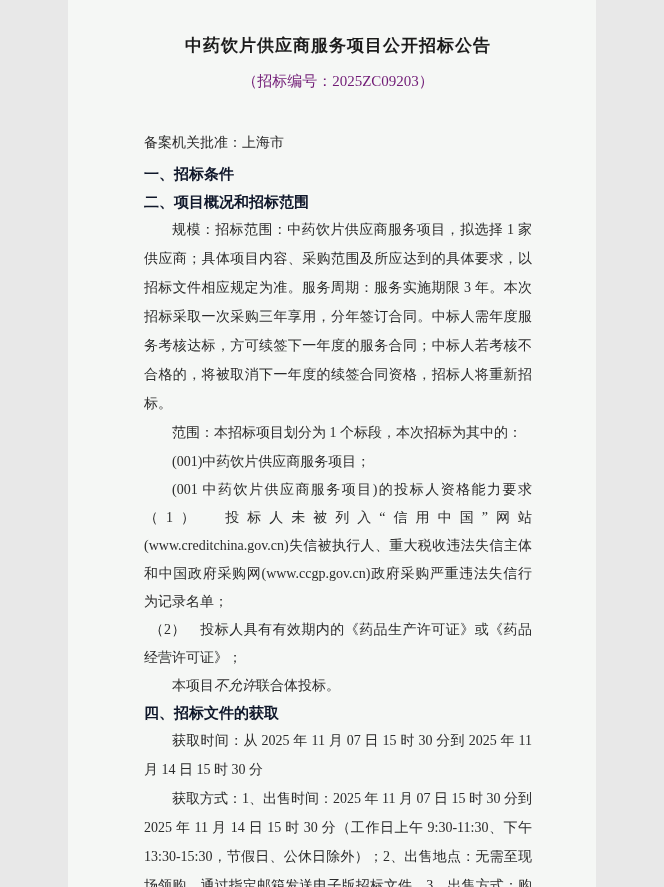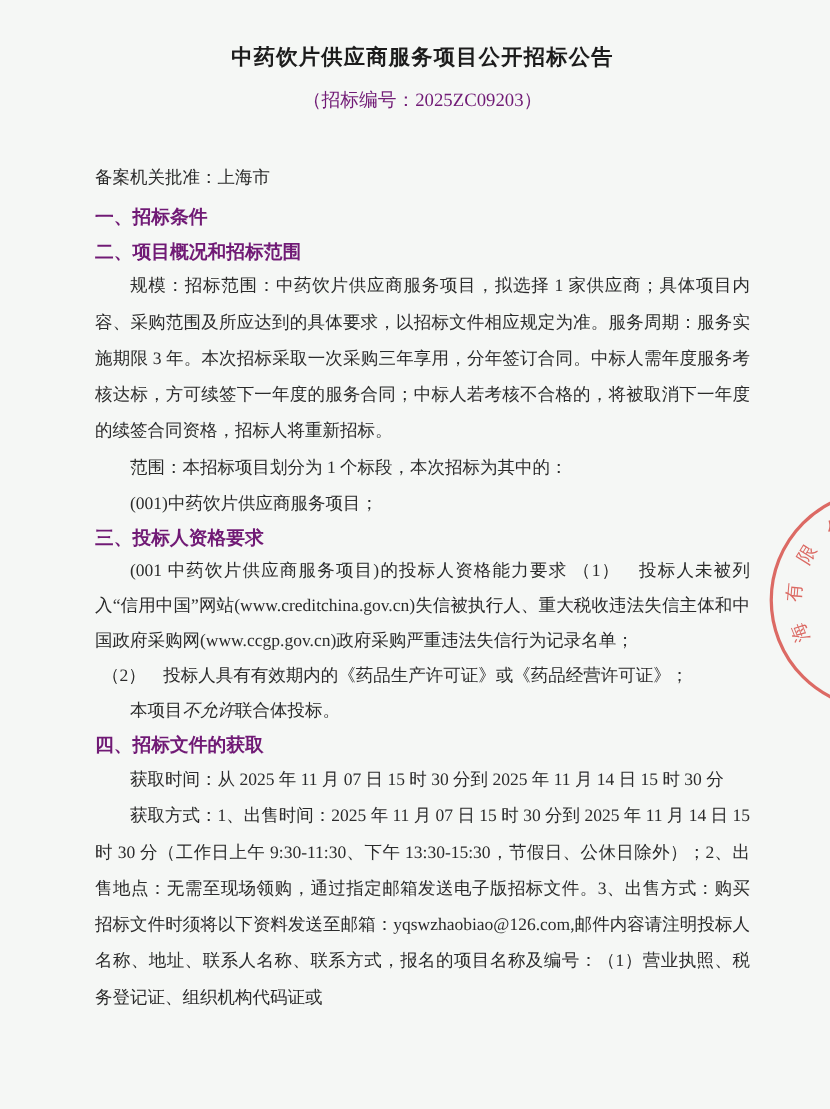--- a/index.html
+++ b/index.html
@@ -1,19 +1,19 @@
 <!DOCTYPE html>
 <html><head>
 <meta charset="utf-8">
 <style>
   html,body{margin:0;padding:0;}
   body{background:#e8e8e8;font-family:"Liberation Serif","DejaVu Serif",serif;}
   .page{
     position:relative;
-    width:664px;height:887px;
+    width:528px;height:887px;
     background:#f5f7f5;
     overflow:hidden;
     color:#2b2b2b;
     margin:0 auto;
   }
   .content{
     padding:34px 64px 0 76px;
     font-size:14px;
     line-height:29px;
   }
@@ -34,21 +34,21 @@
   }
   .region-line{
     margin-top:36px;
     line-height:29px;
   }
   .sec-heading{
     font-family:"Liberation Sans","DejaVu Sans",sans-serif;
     font-weight:bold;
     font-size:15px;
     line-height:26px;
-    color:#701a75;
+    color:#0f172a;
   }
   .sec-heading.mt2{margin-top:2px;}
   p{
     margin:0;
     text-align:justify;
     text-indent:2em;
   }
   .s3 p{line-height:28px;}
   p.num-indent{text-indent:0.4em;}
   .em-italic{font-style:italic;}
@@ -72,21 +72,20 @@
 
     <div class="sec-heading" style="margin-top:4px;">一、招标条件</div>
 
     <div class="sec-heading mt2">二、项目概况和招标范围</div>
     <div class="s2">
       <p>规模：招标范围：中药饮片供应商服务项目，拟选择 1 家供应商；具体项目内容、采购范围及所应达到的具体要求，以招标文件相应规定为准。服务周期：服务实施期限 3 年。本次招标采取一次采购三年享用，分年签订合同。中标人需年度服务考核达标，方可续签下一年度的服务合同；中标人若考核不合格的，将被取消下一年度的续签合同资格，招标人将重新招标。</p>
       <p>范围：本招标项目划分为 1 个标段，本次招标为其中的：</p>
       <p>(001)中药饮片供应商服务项目；</p>
     </div>
 
-    <div class="sec-heading">三、投标人资格要求</div>
     <div class="s3">
       <p>(001 中药饮片供应商服务项目)的投标人资格能力要求 （1）　投标人未被列入“信用中国”网站(www.creditchina.gov.cn)失信被执行人、重大税收违法失信主体和中国政府采购网(www.ccgp.gov.cn)政府采购严重违法失信行为记录名单；</p>
       <p class="num-indent">（2）　投标人具有有效期内的《药品生产许可证》或《药品经营许可证》；</p>
       <p><span>本项目</span><span class="em-italic">不允许</span><span>联合体投标。</span></p>
     </div>
 
     <div class="sec-heading">四、招标文件的获取</div>
     <div class="s4">
       <p>获取时间：从 2025 年 11 月 07 日  15 时 30 分到 2025 年 11 月 14 日  15 时 30 分</p>
       <p>获取方式：1、出售时间：2025 年 11 月 07 日 15 时 30 分到 2025 年 11 月 14 日 15 时 30 分（工作日上午 9:30-11:30、下午 13:30-15:30，节假日、公休日除外）；2、出售地点：无需至现场领购，通过指定邮箱发送电子版招标文件。3、出售方式：购买招标文件时须将以下资料发送至邮箱：yqswzhaobiao@126.com,邮件内容请注明投标人名称、地址、联系人名称、联系方式，报名的项目名称及编号：（1）营业执照、税务登记证、组织机构代码证或</p>

